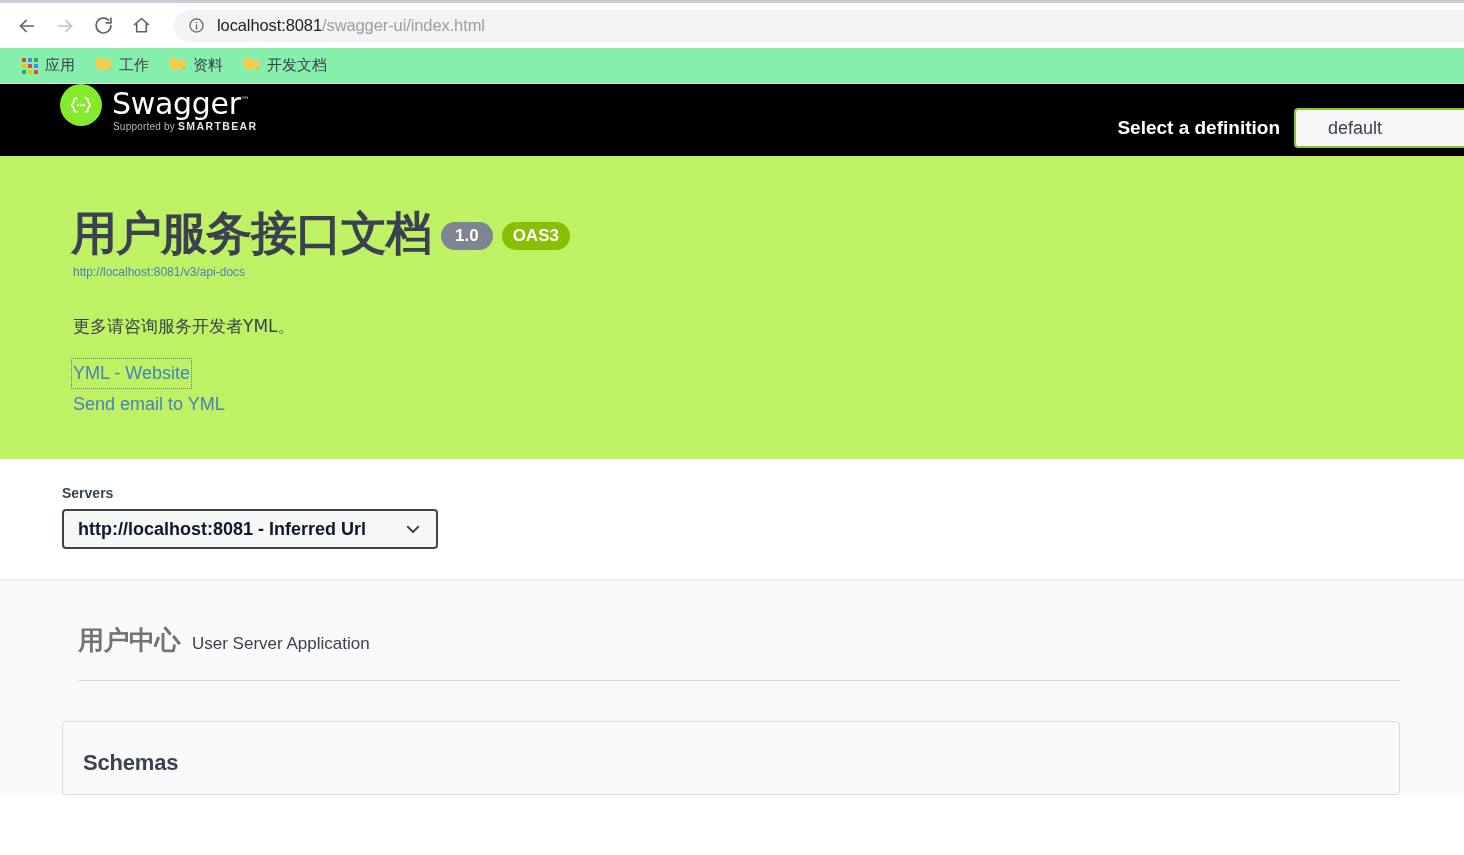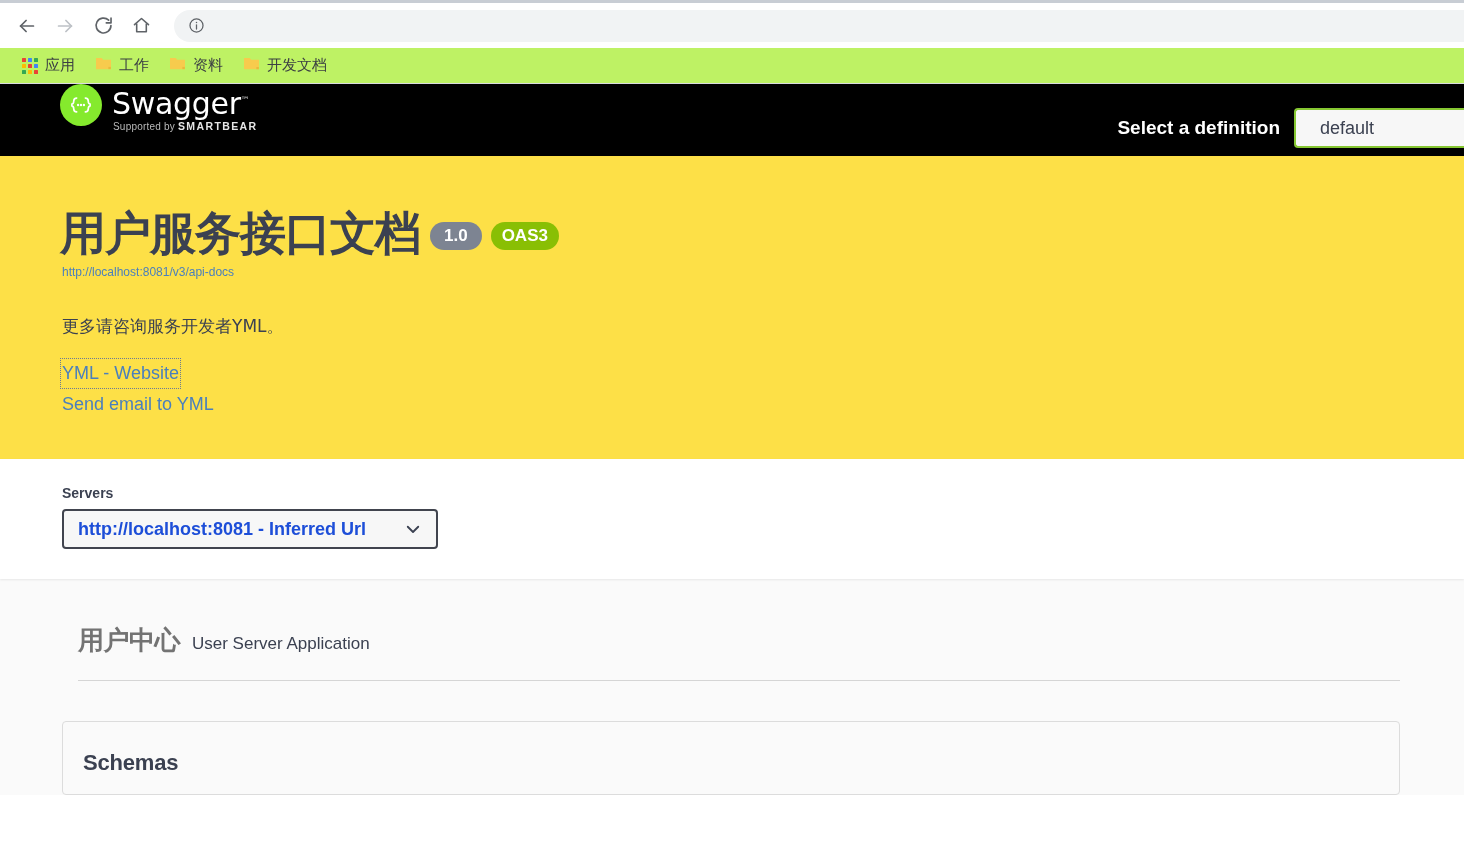--- a/index.html
+++ b/index.html
@@ -73,21 +73,21 @@
     font-family: "Liberation Sans", sans-serif;
   }
   .url-text .host { color: #202124; }
 
   
   .bookmarks {
     height: 36px;
     display: flex;
     align-items: center;
     padding-left: 14px;
-    background: #bef264;
+    background: #86efac;
     border-bottom: 1px solid #dadce0;
     box-sizing: border-box;
   }
   .bm-item {
     display: flex;
     align-items: center;
     height: 28px;
     padding: 0 8px;
     border-radius: 4px;
     margin-right: 4px;
@@ -183,33 +183,33 @@
   }
   .definition-select {
     width: 170px;
     height: 40px;
     background: #f7f7f7;
     border: 2px solid #86c732;
     border-right: none;
     border-radius: 4px 0 0 4px;
     display: flex;
     align-items: center;
-    padding-left: 24px;
+    padding-left: 32px;
     box-sizing: border-box;
     font-size: 18px;
     color: #3b4151;
     font-family: "Liberation Sans", sans-serif;
   }
 
   
   .swagger-ui { background: #fafafa; }
 
   .info-block {
-    background: #fde047;
-    padding: 52px 0 40px 0;
+    background: #bef264;
+    padding: 52px 0 40px 11px;
   }
   .container {
     max-width: 1460px;
     padding: 0 60px;
     box-sizing: border-box;
   }
   .api-title {
     font-size: 46px;
     line-height: 1.1;
     font-weight: 700;
@@ -301,21 +301,21 @@
     align-items: center;
     min-width: 376px;
     height: 40px;
     border: 2px solid #41444e;
     border-radius: 4px;
     background: #f7f7f7;
     padding: 0 14px 0 14px;
     box-sizing: border-box;
     font-size: 18px;
     font-weight: 700;
-    color: #1d4ed8;
+    color: #0f172a;
     justify-content: space-between;
     margin-left: 2px;
     font-family: "Liberation Sans", sans-serif;
   }
   .servers-select .chev { margin-left: 20px; display: flex; align-items: center; }
 
   
   .tags-block { background: #fafafa; padding: 44px 0 0 0; }
   .tag-row {
     display: flex;
@@ -401,20 +401,21 @@
     </div>
 
     <div class="omnibox">
       <span class="info-icon">
         <svg width="17" height="17" viewBox="0 0 24 24" fill="none" stroke="#5f6368" stroke-width="1.8">
           <circle cx="12" cy="12" r="9.2"></circle>
           <line x1="12" y1="11" x2="12" y2="17" stroke-linecap="round"></line>
           <circle cx="12" cy="7.6" r="1.05" fill="#5f6368" stroke="none"></circle>
         </svg>
       </span>
+      <span class="url-text"><span class="host">localhost:8081</span><span>/swagger-ui/index.html</span></span>
     </div>
   </div>
 
   <div class="bookmarks">
     <div class="bm-item">
       <span class="apps-grid">
         <i style="background:#ea4335"></i>
           <i style="background:#4285f4"></i>
           <i style="background:#34a853"></i>
         <i style="background:#fbbc05"></i>

